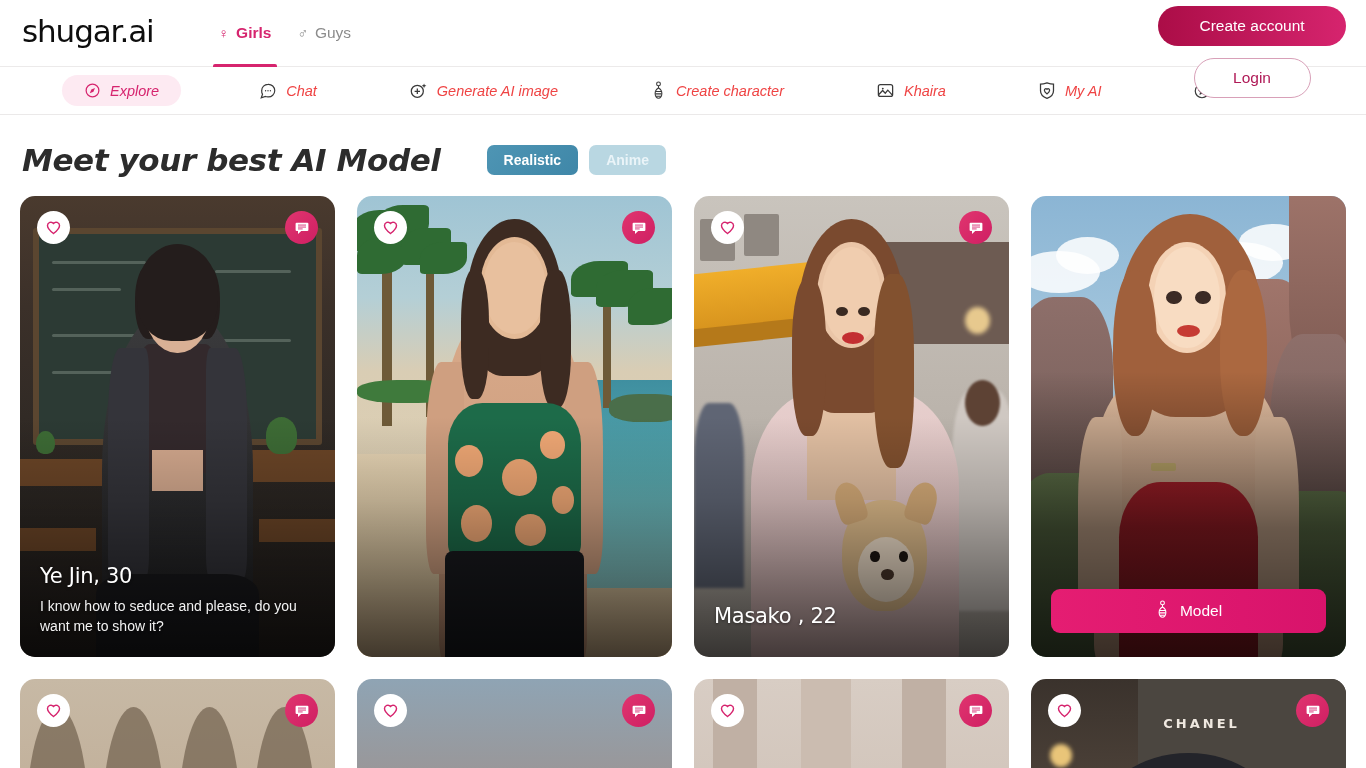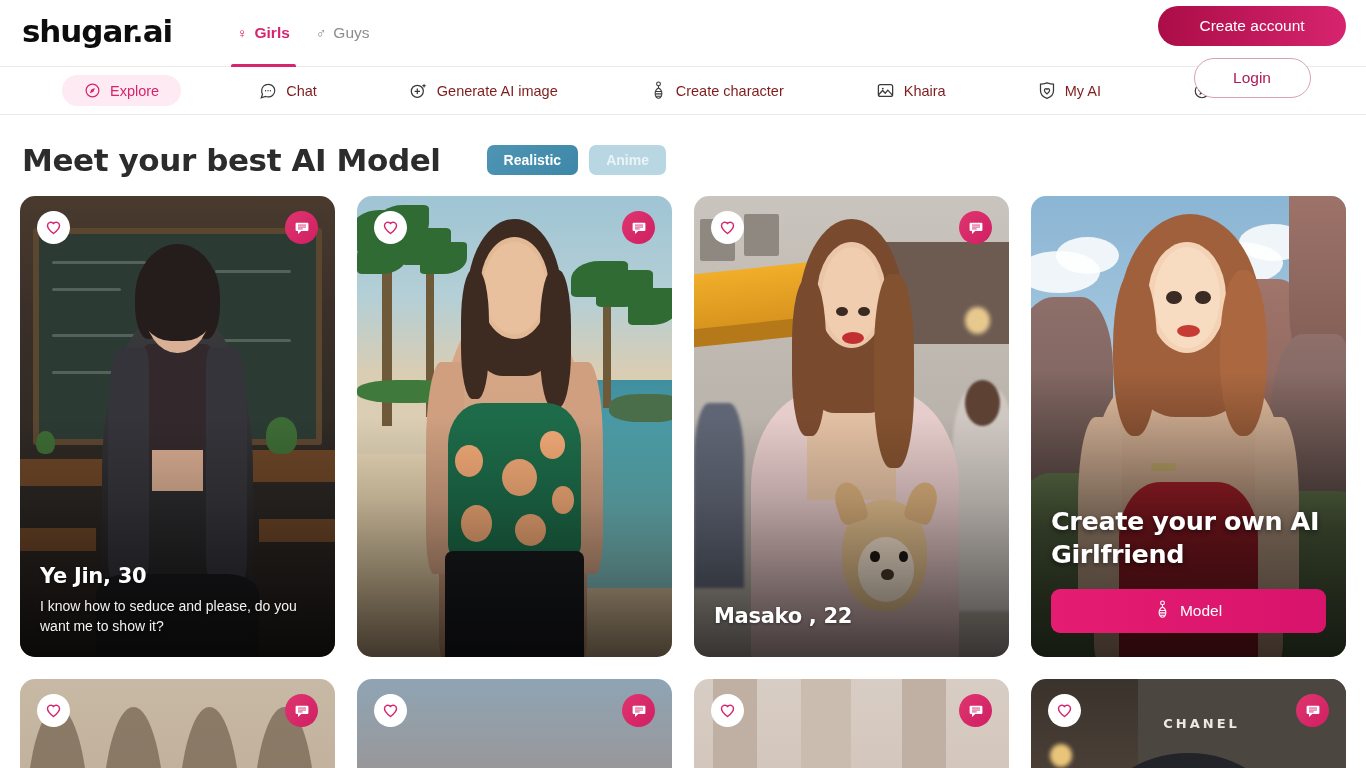--- a/index.html
+++ b/index.html
@@ -17,21 +17,21 @@
     height: 67px;
     display: flex;
     align-items: center;
     padding: 0 20px 0 22px;
     border-bottom: 1px solid #eceaea;
     background: #fff;
     position: relative;
   }
   .logo {
     font-size: 31px;
-    font-weight: 700;
+    font-weight: 400;
     letter-spacing: -1.1px;
     color: #0d0d0d;
     font-family: "DejaVu Sans", sans-serif;
     line-height: 1;
     padding-bottom: 3px;
     white-space: nowrap;
   }
   .gender-tabs {
     display: flex;
     align-items: center;
@@ -106,27 +106,28 @@
   }
 
   
   .navbar {
     height: 48px;
     display: flex;
     align-items: center;
     border-bottom: 1px solid #ebe9e9;
     background: #fff;
     padding-left: 62px;
+    font-style: italic;
   }
   .nav-item {
     display: flex;
     align-items: center;
     gap: 9px;
     font-size: 14.5px;
-    color: #7f1d1d;
+    color: #ef4444;
     cursor: pointer;
     padding: 7px 14px;
     border-radius: 18px;
     white-space: nowrap;
   }
   .nav-item .nav-ico { display: flex; align-items: center; }
   .nav-item.active {
     background: #fdeaf2;
     color: #d6246e;
     padding: 7px 22px;
@@ -141,20 +142,21 @@
     gap: 46px;
     padding: 27px 2px 18px 2px;
   }
   .headline {
     font-size: 31px;
     font-weight: 700;
     color: #2c2c2c;
     letter-spacing: -0.4px;
     font-family: "DejaVu Sans", sans-serif;
     white-space: nowrap;
+    font-style: italic;
   }
   .style-tabs { display: flex; gap: 11px; }
   .style-tab {
     height: 30px;
     padding: 0 17px;
     border-radius: 7px;
     font-size: 14px;
     font-weight: 600;
     color: #ffffff;
     display: flex; align-items: center; justify-content: center;
@@ -202,21 +204,21 @@
     z-index: 4;
   }
   .card-info {
     position: absolute;
     left: 20px; right: 18px; bottom: 20px;
     z-index: 3;
   }
   .card-name {
     color: #fff;
     font-size: 21px;
-    font-weight: 700;
+    font-weight: 400;
     font-family: "DejaVu Sans", sans-serif;
     letter-spacing: -0.3px;
     margin-bottom: 9px;
     text-shadow: 0 1px 3px rgba(0,0,0,.45);
   }
   .card-desc {
     color: #f2f2f2;
     font-size: 14px;
     line-height: 1.42;
     text-shadow: 0 1px 3px rgba(0,0,0,.45);
@@ -606,21 +608,20 @@
         <div class="layer" style="left:26%;top:16%;width:14%;height:36%;background:#a0603c;border-radius:46%"></div>
         <div class="layer" style="left:60%;top:16%;width:15%;height:36%;background:#ab6840;border-radius:46%"></div>
         <div class="layer" style="left:43%;top:20.5%;width:5%;height:3%;background:#3c2b25;border-radius:50%"></div>
         <div class="layer" style="left:52%;top:20.5%;width:5%;height:3%;background:#3c2b25;border-radius:50%"></div>
         <div class="layer" style="left:46.5%;top:28%;width:7%;height:2.6%;background:#c63b33;border-radius:50%"></div>
         <div class="layer c4-dress"></div>
         <div class="layer" style="left:38%;top:58%;width:8%;height:1.6%;background:#d8c07a;border-radius:2px"></div>
       </div>
       <div class="promo-overlay"></div>
       <div class="promo-body">
-        <div class="promo-title">Create your own AI Girlfriend</div>
         <button class="promo-btn">
           <span>
             <svg width="15" height="19" viewBox="0 0 20 26" fill="none" stroke="#ffffff" stroke-width="1.5">
               <circle cx="10" cy="4" r="2.6"></circle>
                 <path d="M10 6.6v3"></path>
               <path d="M10 9.6c-3.2 1.6-4.6 4.2-4.6 7.6 0 3.6 2.1 6.4 4.6 6.4s4.6-2.8 4.6-6.4c0-3.4-1.4-6-4.6-7.6z"></path>
               <path d="M6.1 14.4h7.8M5.6 17.6h8.8M6.3 20.8h7.4"></path>
             </svg>
           </span>
           <span>Model</span>

